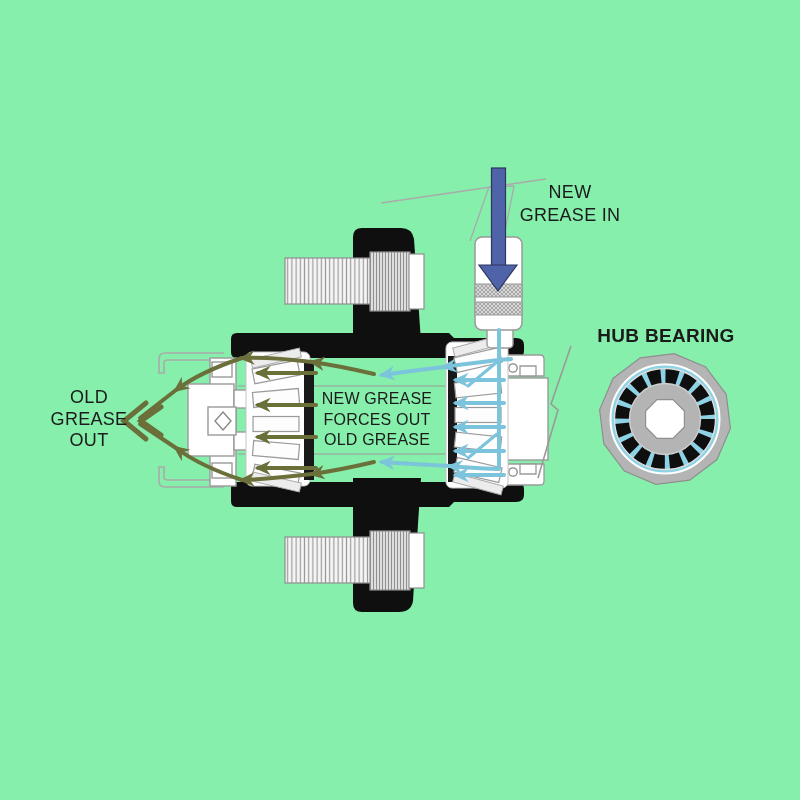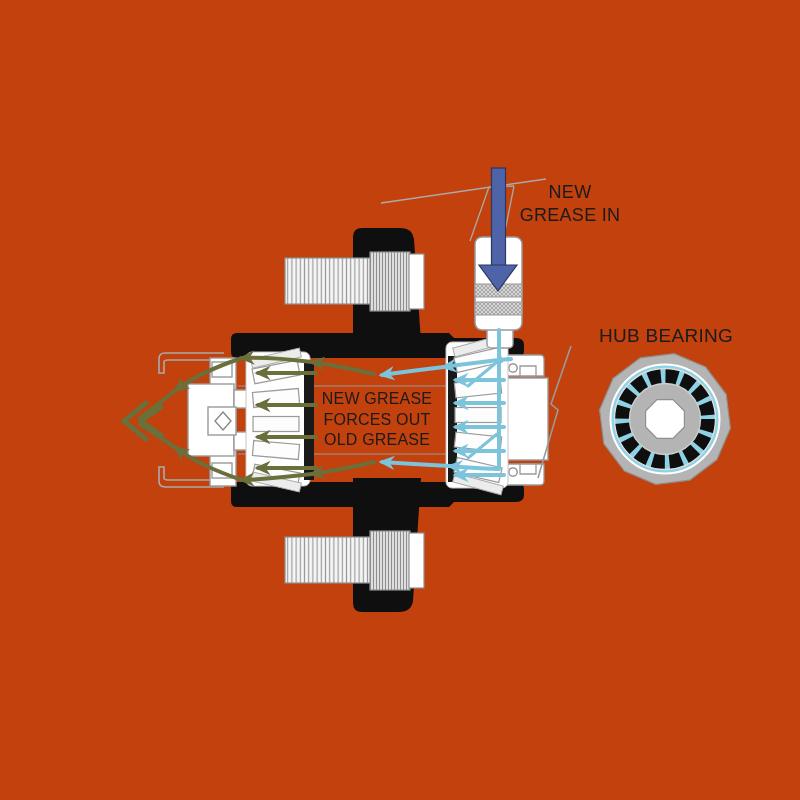--- a/index.html
+++ b/index.html
@@ -1,24 +1,24 @@
 <!DOCTYPE html>
 <html><head>
 <meta charset="utf-8">
 <style>
   html,body{margin:0;padding:0;background:#ffffff;}
-  #stage{position:relative;width:800px;height:800px;background:#c2410c;
+  #stage{position:relative;width:800px;height:800px;background:#86efac;
          font-family:"Liberation Sans",sans-serif;overflow:hidden;}
   #art{position:absolute;left:0;top:0;}
   .label{position:absolute;color:#1b1b1b;text-align:center;white-space:pre-line;
          font-family:"Liberation Sans",sans-serif;}
   #lbl-new-in{left:492px;top:181px;width:156px;font-size:18px;line-height:23px;letter-spacing:.3px;}
   #lbl-old-out{left:24px;top:387px;width:130px;font-size:18px;line-height:21.5px;letter-spacing:.3px;}
   #lbl-flow{left:287px;top:389px;width:180px;font-size:16px;line-height:20.5px;letter-spacing:.2px;}
-  #lbl-hub-title{left:577px;top:325px;width:178px;font-size:19px;line-height:22px;letter-spacing:.3px;}
+  #lbl-hub-title{left:577px;top:325px;width:178px;font-size:19px;line-height:22px;letter-spacing:.3px;font-weight:bold;}
   #lbl-hub-caption{left:566px;top:489px;width:200px;font-size:11.7px;line-height:12.6px;}
 </style>
 </head>
 <body>
 
 <div id="stage">
 
 <svg id="art" width="800" height="800" viewBox="0 0 800 800">
   <defs>
     <pattern id="thr" width="4.2" height="10" patternUnits="userSpaceOnUse">
@@ -179,17 +179,20 @@
     <circle r="43" fill="none" stroke="#8ed2e6" stroke-width="15"></circle>
     <circle r="43" fill="none" stroke="#0f0f0f" stroke-width="15" stroke-dasharray="12.3 4.6"></circle>
     <circle r="50.5" fill="none" stroke="#dddddd" stroke-width="1.4"></circle>
     <circle r="35.5" fill="none" stroke="#cfcfcf" stroke-width="1.4"></circle>
     <polygon points="19.4,8 8,19.4 -8,19.4 -19.4,8 -19.4,-8 -8,-19.4 8,-19.4 19.4,-8" fill="#ffffff" stroke="#8f8f8f" stroke-width="1.2"></polygon>
   </g>
 </svg>
 
   <div class="label" id="lbl-new-in">NEW
 GREASE IN</div>
+  <div class="label" id="lbl-old-out">OLD
+GREASE
+OUT</div>
   <div class="label" id="lbl-flow">NEW GREASE
 FORCES OUT
 OLD GREASE</div>
   <div class="label" id="lbl-hub-title">HUB BEARING</div>
 </div>
 
 </body></html>

